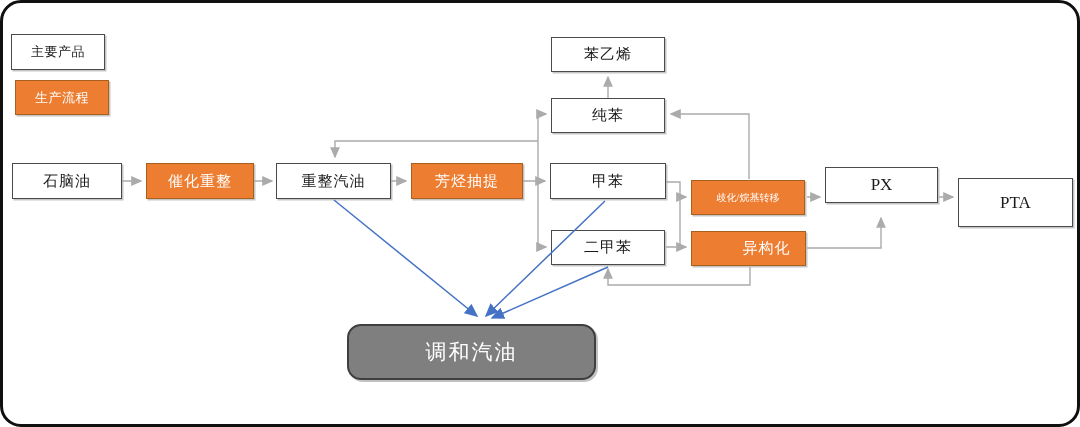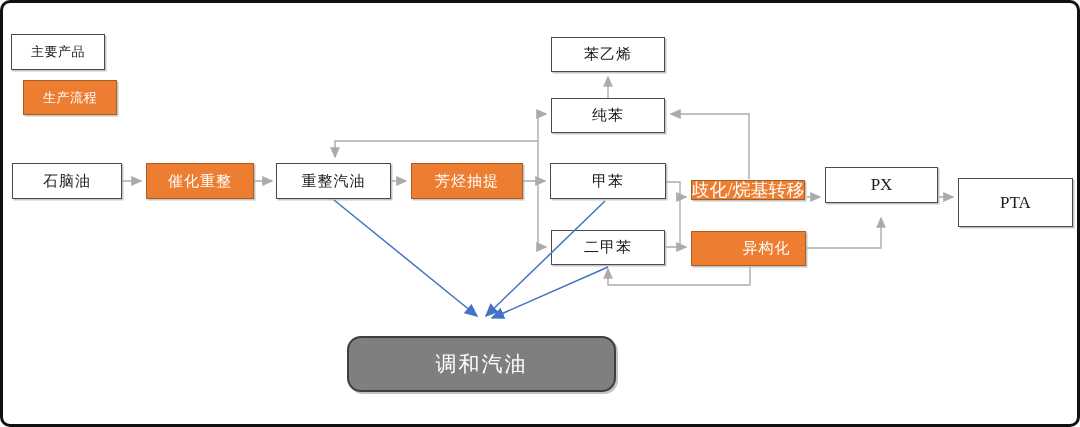--- a/index.html
+++ b/index.html
@@ -9,21 +9,21 @@
     --blend-fill:#7F7F7F;
     --connector-gray:#ABABAB;
     --connector-blue:#4472C4;
   }
   #canvas{
     position:relative;
     width:1080px;height:427px;
     box-sizing:border-box;
     background:#fff;
     border:3px solid #101010;
-    border-radius:10px;
+    border-radius:21px;
     overflow:hidden;
     font-family:"Liberation Serif","DejaVu Serif",serif;
   }
   .node{
     position:absolute;
     box-sizing:border-box;
     display:flex;align-items:center;justify-content:center;
     font-size:15px;color:#1a1a1a;
     background:var(--product-fill);
     border:1.5px solid #4a4a4a;
@@ -48,39 +48,39 @@
   .node.latin{font-size:17px;letter-spacing:0;}
   .legend{font-size:13px;letter-spacing:0.5px;}
   #wires{position:absolute;left:0;top:0;pointer-events:none;}
 </style>
 </head>
 <body>
 
 <div id="canvas">
 
   <div class="node legend" style="left:8px;top:31px;width:94px;height:36px;">主要产品</div>
-  <div class="node process legend" style="left:20px;top:77px;width:94px;height:35px;">生产流程</div>
+  <div class="node process legend" style="left:12px;top:77px;width:94px;height:35px;">生产流程</div>
 
   <div class="node process" style="left:143px;top:160px;width:108px;height:36px;">催化重整</div>
   <div class="node" style="left:9px;top:160px;width:110px;height:36px;">石脑油</div>
   <div class="node" style="left:273px;top:160px;width:115px;height:36px;">重整汽油</div>
   <div class="node process" style="left:408px;top:160px;width:112px;height:36px;">芳烃抽提</div>
 
   <div class="node" style="left:548px;top:34px;width:114px;height:35px;">苯乙烯</div>
   <div class="node" style="left:548px;top:95px;width:114px;height:35px;">纯苯</div>
   <div class="node" style="left:547px;top:160px;width:116px;height:36px;">甲苯</div>
   <div class="node" style="left:548px;top:227px;width:114px;height:35px;">二甲苯</div>
 
-  <div class="node process" style="left:688px;top:177px;width:114px;height:20px;font-size:18px;letter-spacing:0;">歧化/烷基转移</div>
+  <div class="node process" style="left:688px;top:177px;width:114px;height:35px;font-size:10px;letter-spacing:0;">歧化/烷基转移</div>
   <div class="node process" style="left:688px;top:228px;width:115px;height:35px;padding-left:36px;">异构化</div>
 
   <div class="node latin" style="left:822px;top:164px;width:113px;height:36px;">PX</div>
   <div class="node latin" style="left:955px;top:175px;width:115px;height:49px;">PTA</div>
 
-  <div class="node blend" style="left:344px;top:321px;width:269px;height:56px;margin-top:12px;">调和汽油</div>
+  <div class="node blend" style="left:344px;top:321px;width:249px;height:56px;">调和汽油</div>
 
   <svg id="wires" width="1080" height="427" viewBox="0 0 1080 427">
     <defs>
       <marker id="ag" markerWidth="8" markerHeight="7" refX="7" refY="3.5" orient="auto">
         <path d="M0,0 L8,3.5 L0,7 Z" fill="#ABABAB"></path>
       </marker>
       <marker id="ab" markerWidth="9" markerHeight="8" refX="8" refY="4" orient="auto">
         <path d="M0,0 L9,4 L0,8 Z" fill="#4472C4"></path>
       </marker>
     </defs>

